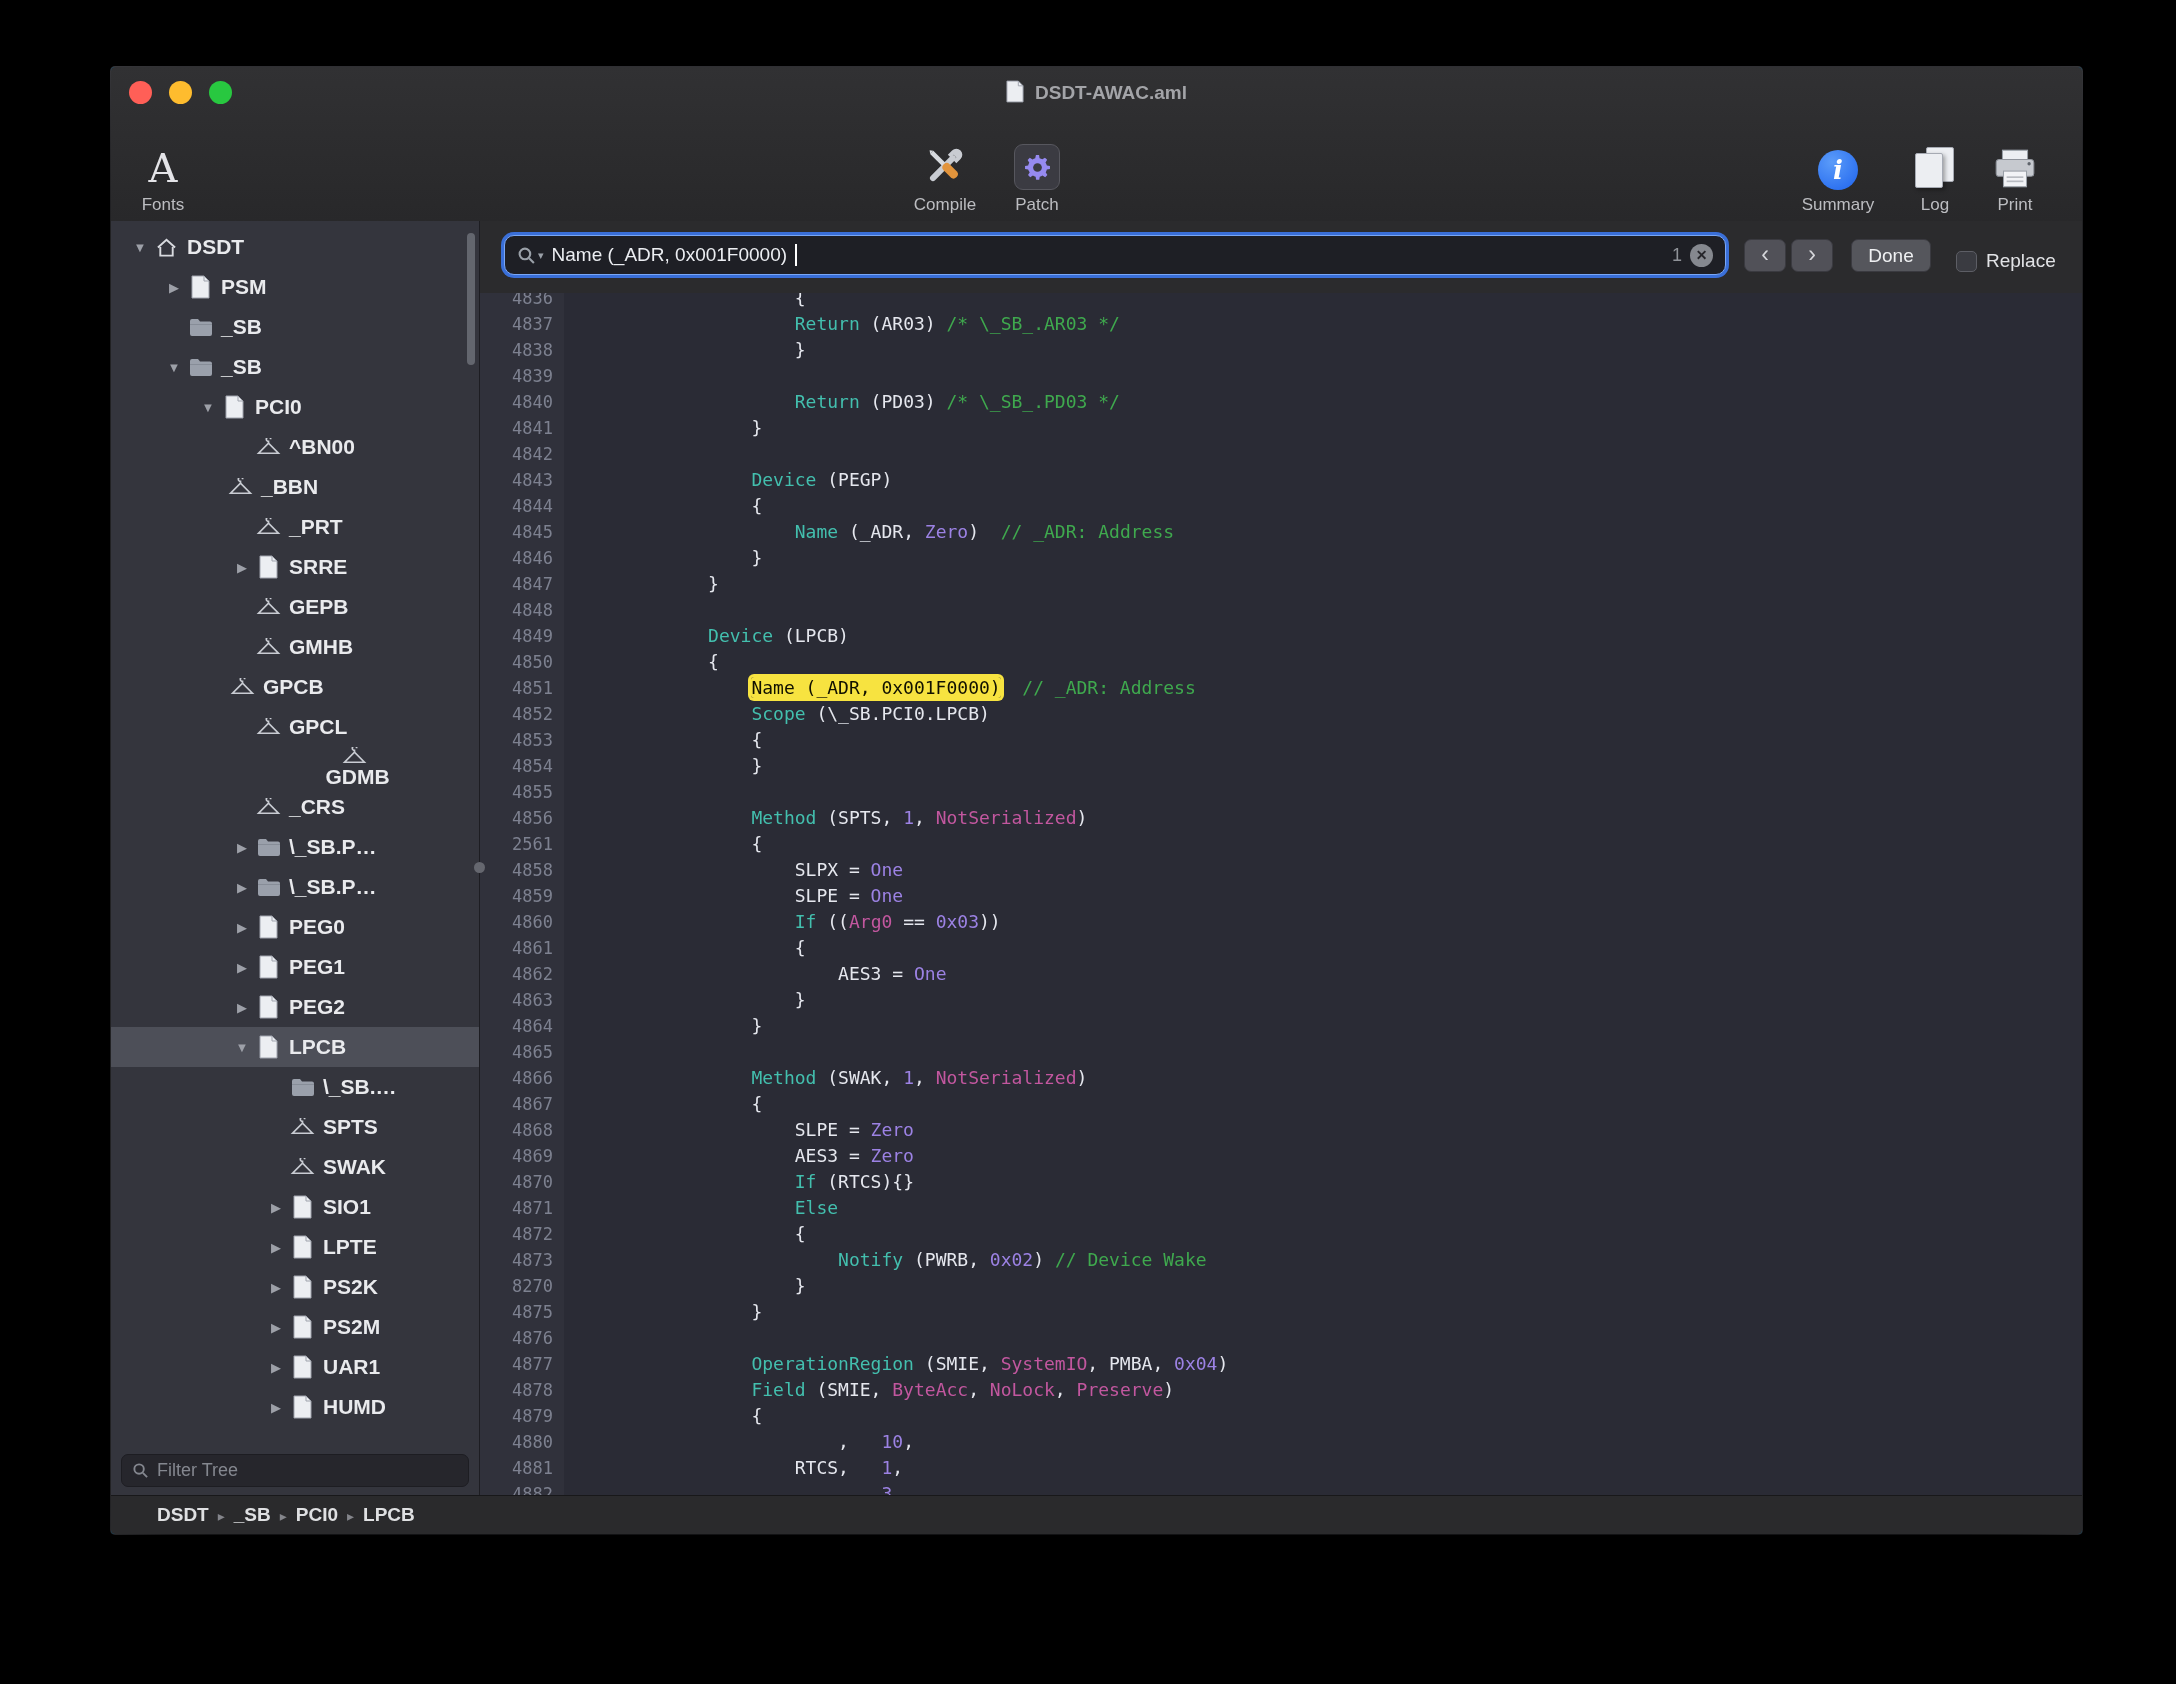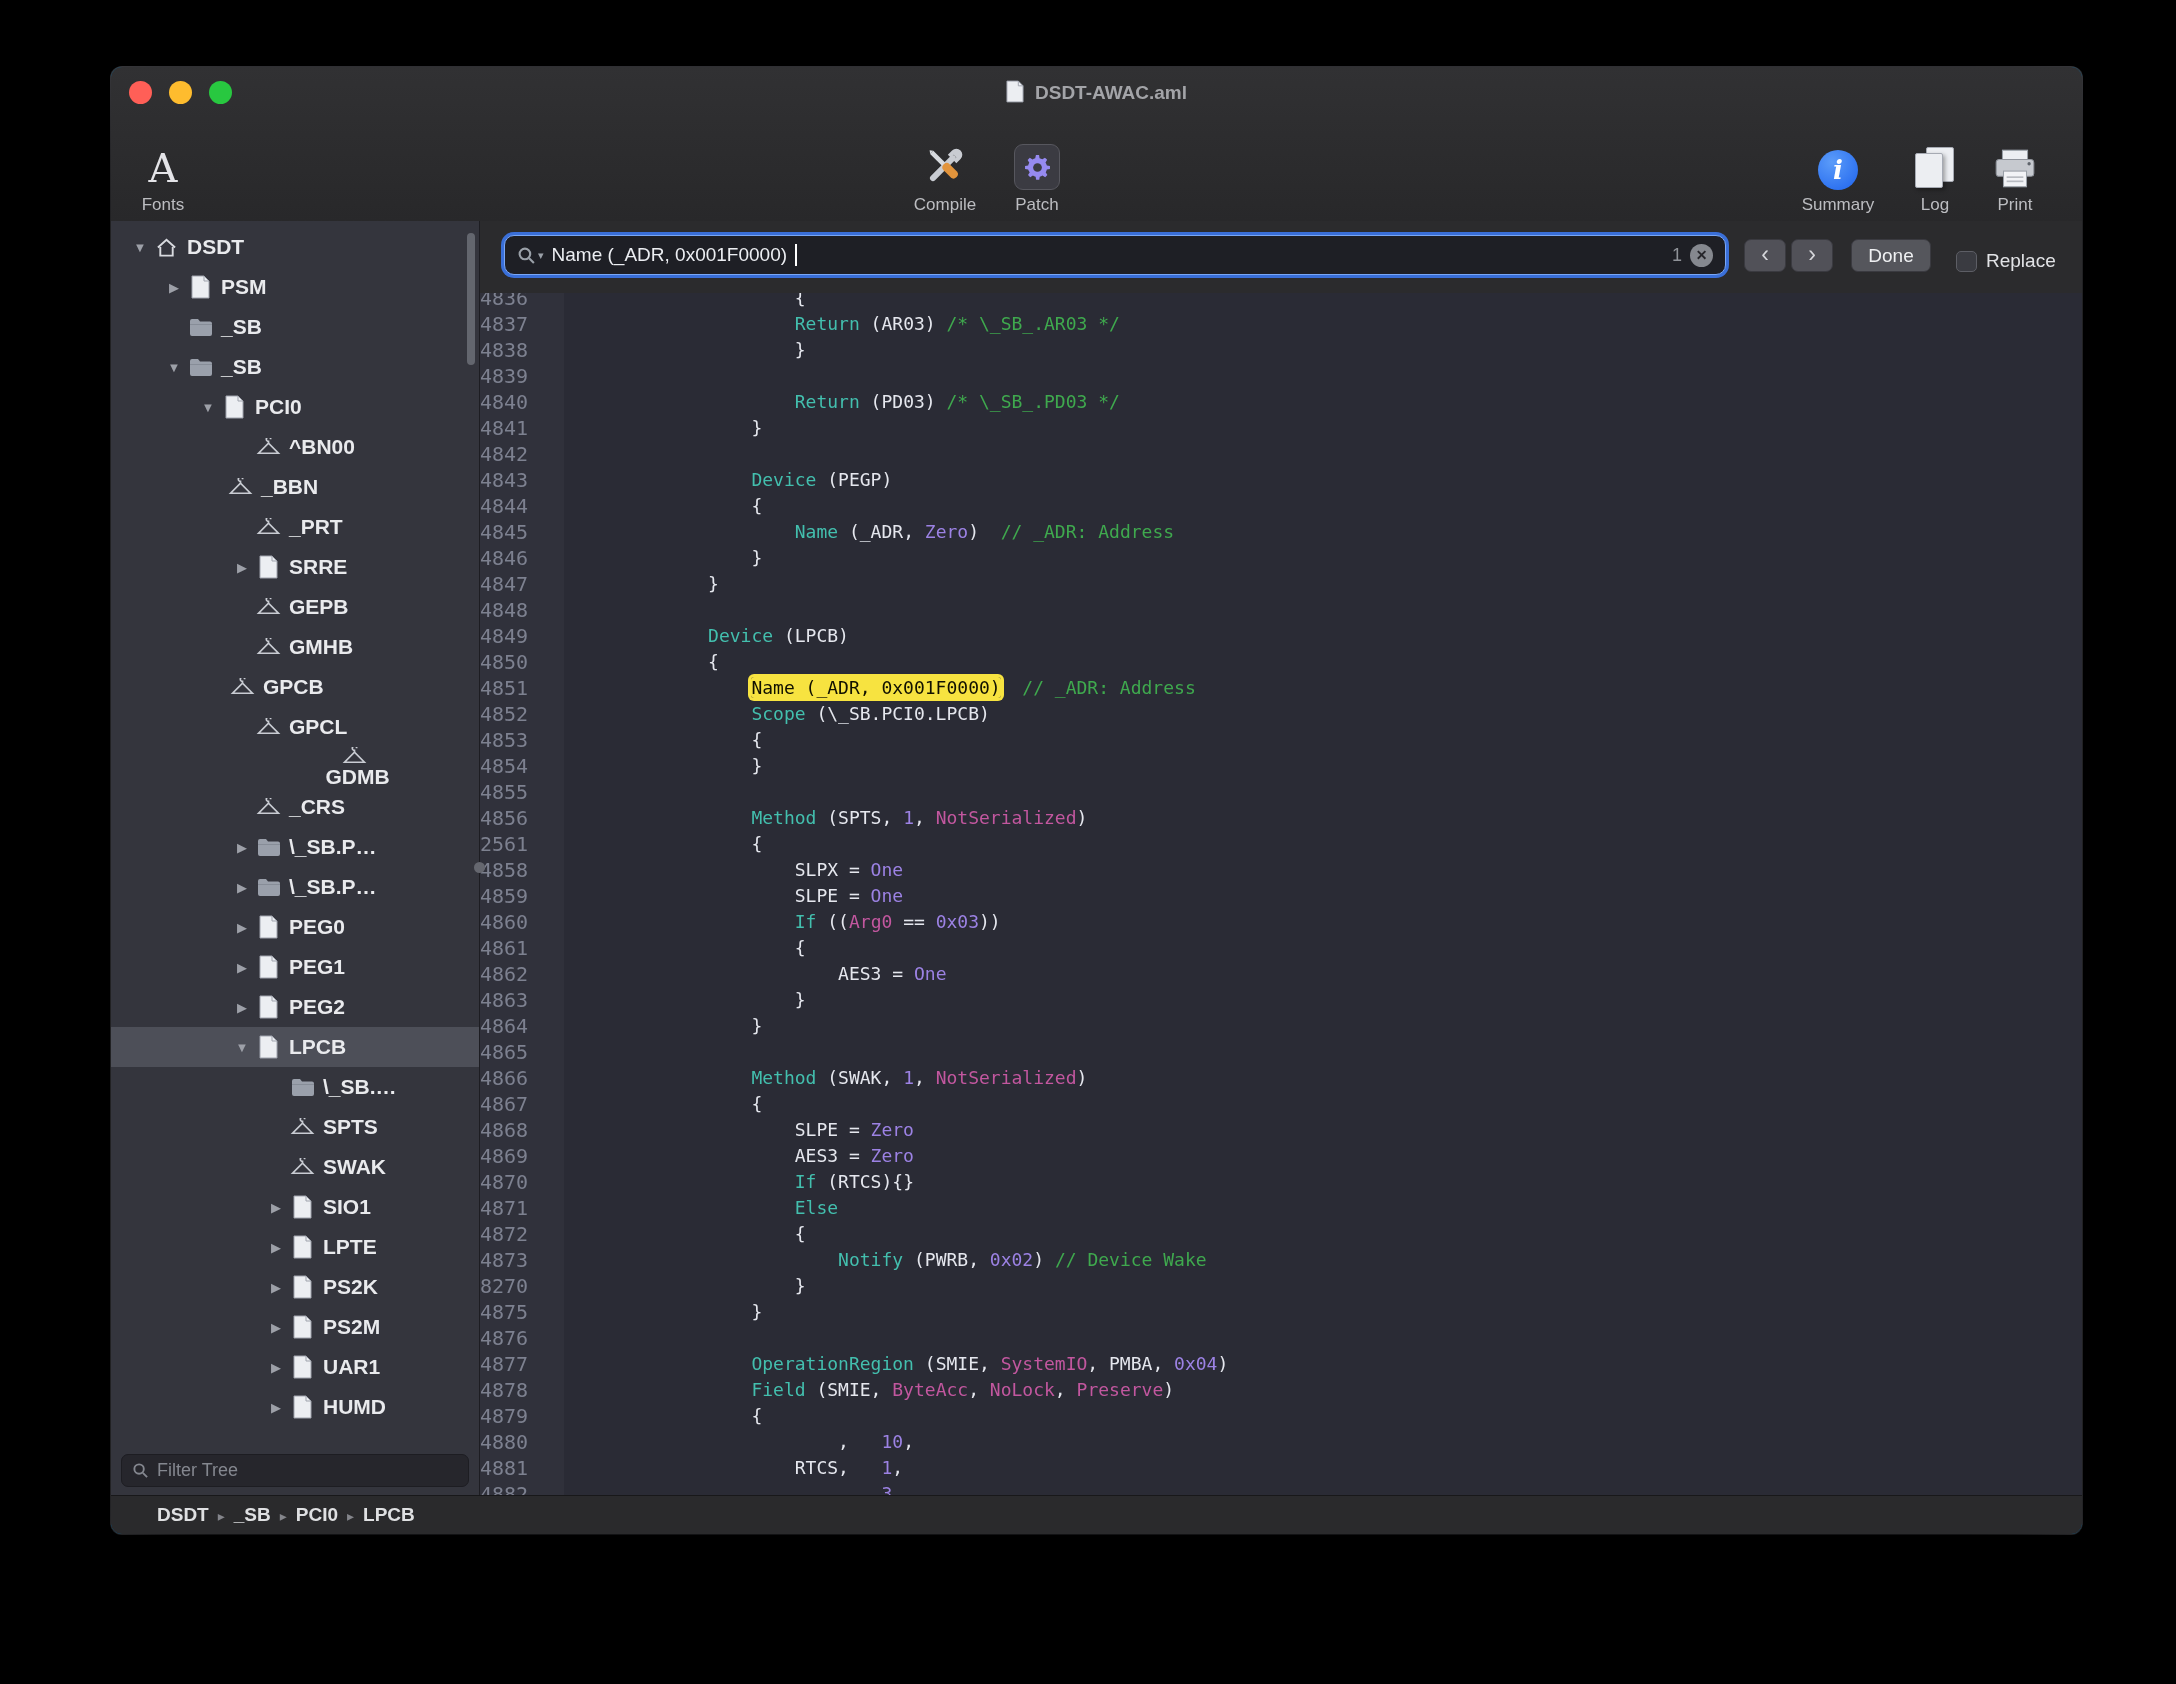--- a/index.html
+++ b/index.html
@@ -3,21 +3,21 @@
 <meta charset="utf-8">
 <style>
   html,body{margin:0;padding:0;}
   body{
     width:2176px;height:1684px;background:#000;
     font-family:"Liberation Sans",sans-serif;
     position:relative;overflow:hidden;
   }
   .window{
     position:absolute;left:111px;top:67px;width:1971px;height:1467px;
-    background:#0369a1;border-radius:11px;overflow:hidden;
+    background:#0369a1;border-radius:4px;overflow:hidden;
     box-shadow:0 40px 110px rgba(0,0,0,.9),0 0 0 1px #3c3c40;
   }
   
   .chrome{position:absolute;top:0;left:0;right:0;height:154px;
     background:linear-gradient(#313133,#28282a);border-bottom:1px solid #1b1b1d;}
   .titlebar{position:relative;height:50px;}
   .lights{position:absolute;left:18px;top:14px;display:flex;gap:17px;}
   .light{width:23px;height:23px;border-radius:50%;}
   .light.red{background:#ff5f57;}
   .light.yellow{background:#febc2e;}
@@ -67,21 +67,21 @@
   .done{position:absolute;left:1371px;top:18px;width:80px;height:33px;background:#55565c;border:1px solid #3a3a40;border-radius:7px;color:#eff0f2;font-size:19px;display:flex;align-items:center;justify-content:center;box-sizing:border-box;}
   .replace{position:absolute;left:1476px;top:18px;height:33px;display:flex;align-items:flex-end;gap:9px;}
   .checkbox{width:21px;height:21px;background:#3a3b41;border:1px solid #5d5e65;border-radius:5px;box-sizing:border-box;}
   .replace-label{color:#e2e3e6;font-size:19px;}
   
   .editor{position:absolute;left:0;right:0;top:72px;bottom:0;overflow:hidden;
     background:linear-gradient(90deg,#30313b 0,#30313b 84px,#2a2b35 84px);
     font-family:"DejaVu Sans Mono",monospace;}
   .lines{position:absolute;left:0;right:0;top:-8px;}
   .line{display:flex;height:26px;line-height:26px;}
-  .ln{width:84px;flex:none;padding-right:11px;box-sizing:border-box;color:#7d8190;font-size:20px;}
+  .ln{width:84px;flex:none;text-align:right;padding-right:11px;box-sizing:border-box;color:#7d8190;font-size:17px;}
   .lc{white-space:pre;font-size:18px;color:#e5e7ee;padding-left:14px;}
   .tok-pl{color:#e5e7ee;}
   .tok-kw{color:#43bfae;}
   .tok-cm{color:#3fa94e;}
   .tok-num{color:#9c82e4;}
   .tok-mag{color:#c2579f;}
   .tok-hl{background:#f7e340;color:#111100;border-radius:3px;box-shadow:0 0 0 3px #f7e340;}
   
   .statusbar{position:absolute;left:0;right:0;bottom:0;height:39px;background:#2a2a2c;border-top:1px solid #18181a;display:flex;align-items:center;padding-left:46px;gap:9px;box-sizing:border-box;}
   .crumb{color:#dfe0e2;font-size:19px;font-weight:600;}

